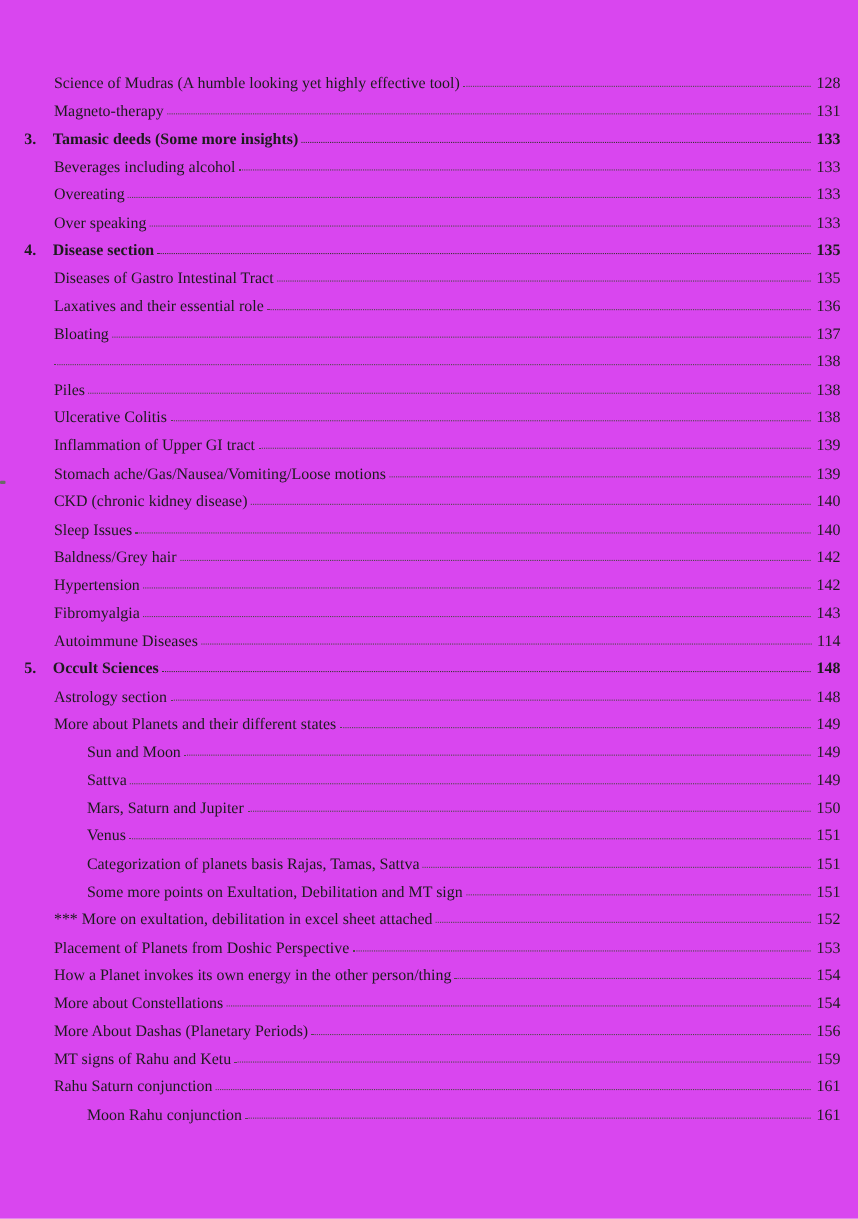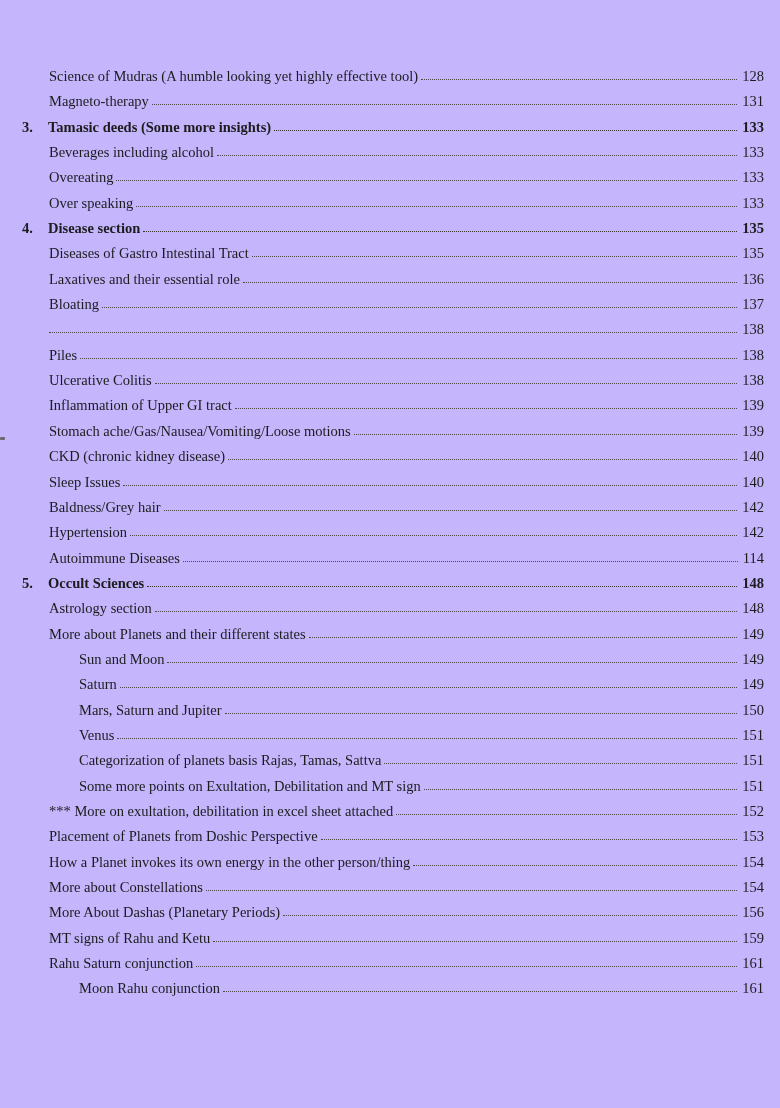--- a/index.html
+++ b/index.html
@@ -6,21 +6,21 @@
     margin: 0;
     padding: 0;
     background: #f2f2f0;
     font-family: "Liberation Serif", "DejaVu Serif", serif;
   }
   .page {
     position: relative;
     width: 780px;
     height: 1108px;
     margin: 0 auto;
-    background: #c4b5fd;
+    background: #d946ef;
     color: #1c1c1c;
     overflow: hidden;
     box-sizing: border-box;
   }
   .toc {
     padding: 64px 16px 0 22px;
   }
   .row {
     display: flex;
     align-items: baseline;
@@ -167,20 +167,25 @@
         <span class="label">Baldness/Grey hair</span>
         <span class="leader"></span>
         <span class="pg">142</span>
       </div>
       <div class="row lvl1">
         <span class="label">Hypertension</span>
         <span class="leader"></span>
         <span class="pg">142</span>
       </div>
       <div class="row lvl1">
+        <span class="label">Fibromyalgia</span>
+        <span class="leader"></span>
+        <span class="pg">143</span>
+      </div>
+      <div class="row lvl1">
         <span class="label">Autoimmune Diseases</span>
         <span class="leader"></span>
         <span class="pg">114</span>
       </div>
       <div class="row lvl0 bold">
         <span class="num">5.</span>
         <span class="label">Occult Sciences</span>
         <span class="leader"></span>
         <span class="pg">148</span>
       </div>
@@ -193,21 +198,21 @@
         <span class="label">More about Planets and their different states</span>
         <span class="leader"></span>
         <span class="pg">149</span>
       </div>
       <div class="row lvl2">
         <span class="label">Sun and Moon</span>
         <span class="leader"></span>
         <span class="pg">149</span>
       </div>
       <div class="row lvl2">
-        <span class="label">Saturn </span>
+        <span class="label">Sattva </span>
         <span class="leader"></span>
         <span class="pg">149</span>
       </div>
       <div class="row lvl2">
         <span class="label">Mars, Saturn and Jupiter </span>
         <span class="leader"></span>
         <span class="pg">150</span>
       </div>
       <div class="row lvl2">
         <span class="label">Venus</span>

